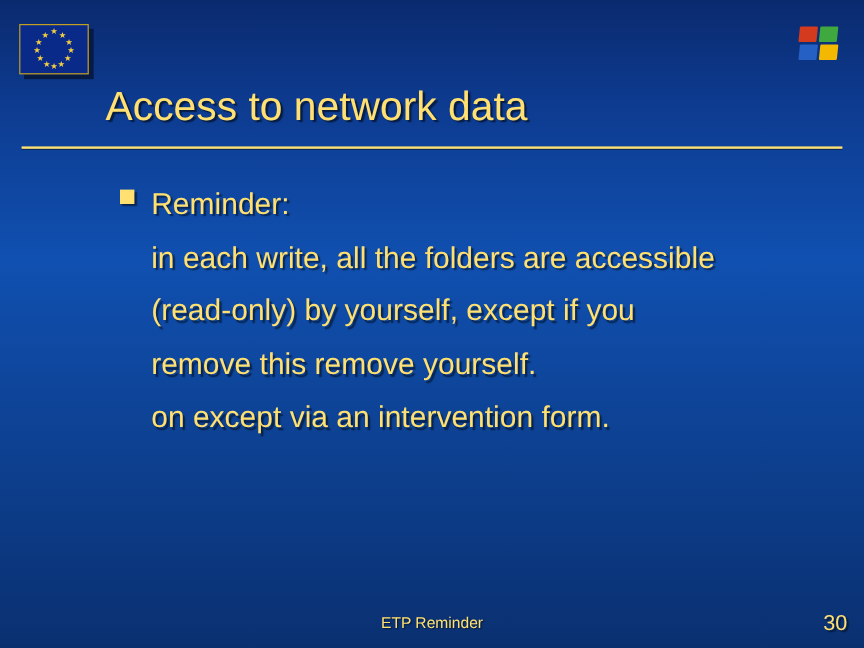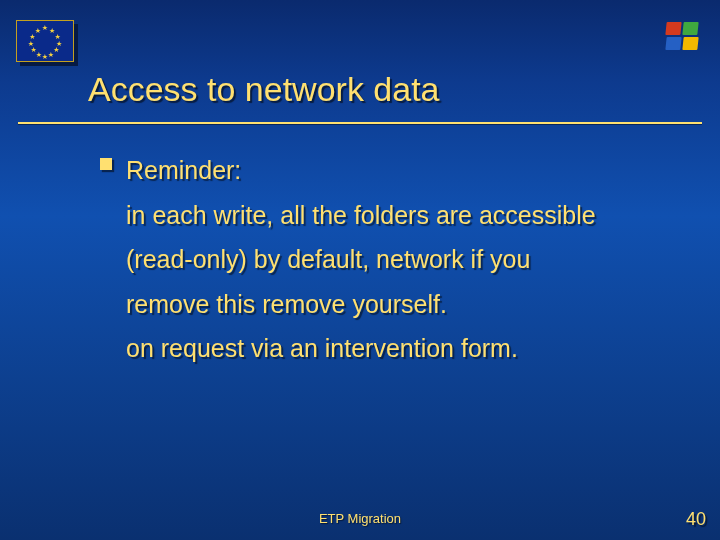--- a/index.html
+++ b/index.html
@@ -152,21 +152,21 @@
   </div>
 
   <h1 class="title">Access to network data</h1>
   <div class="title-underline"></div>
 
   <div class="body">
     <div class="bullet-item">
       <div class="bullet"></div>
       <div class="para">Reminder:</div>
       <div class="para">in each write, all the folders are accessible</div>
-      <div class="para">(read-only) by default, network if you</div>
+      <div class="para">(read-only) by yourself, except if you</div>
       <div class="para">remove this remove yourself.</div>
-      <div class="para">on request via an intervention form.</div>
+      <div class="para">on except via an intervention form.</div>
     </div>
   </div>
 
-  <div class="footer-center">ETP Migration</div>
-  <div class="footer-right">40</div>
+  <div class="footer-center">ETP Reminder</div>
+  <div class="footer-right">30</div>
 </div>
 
 </body></html>

